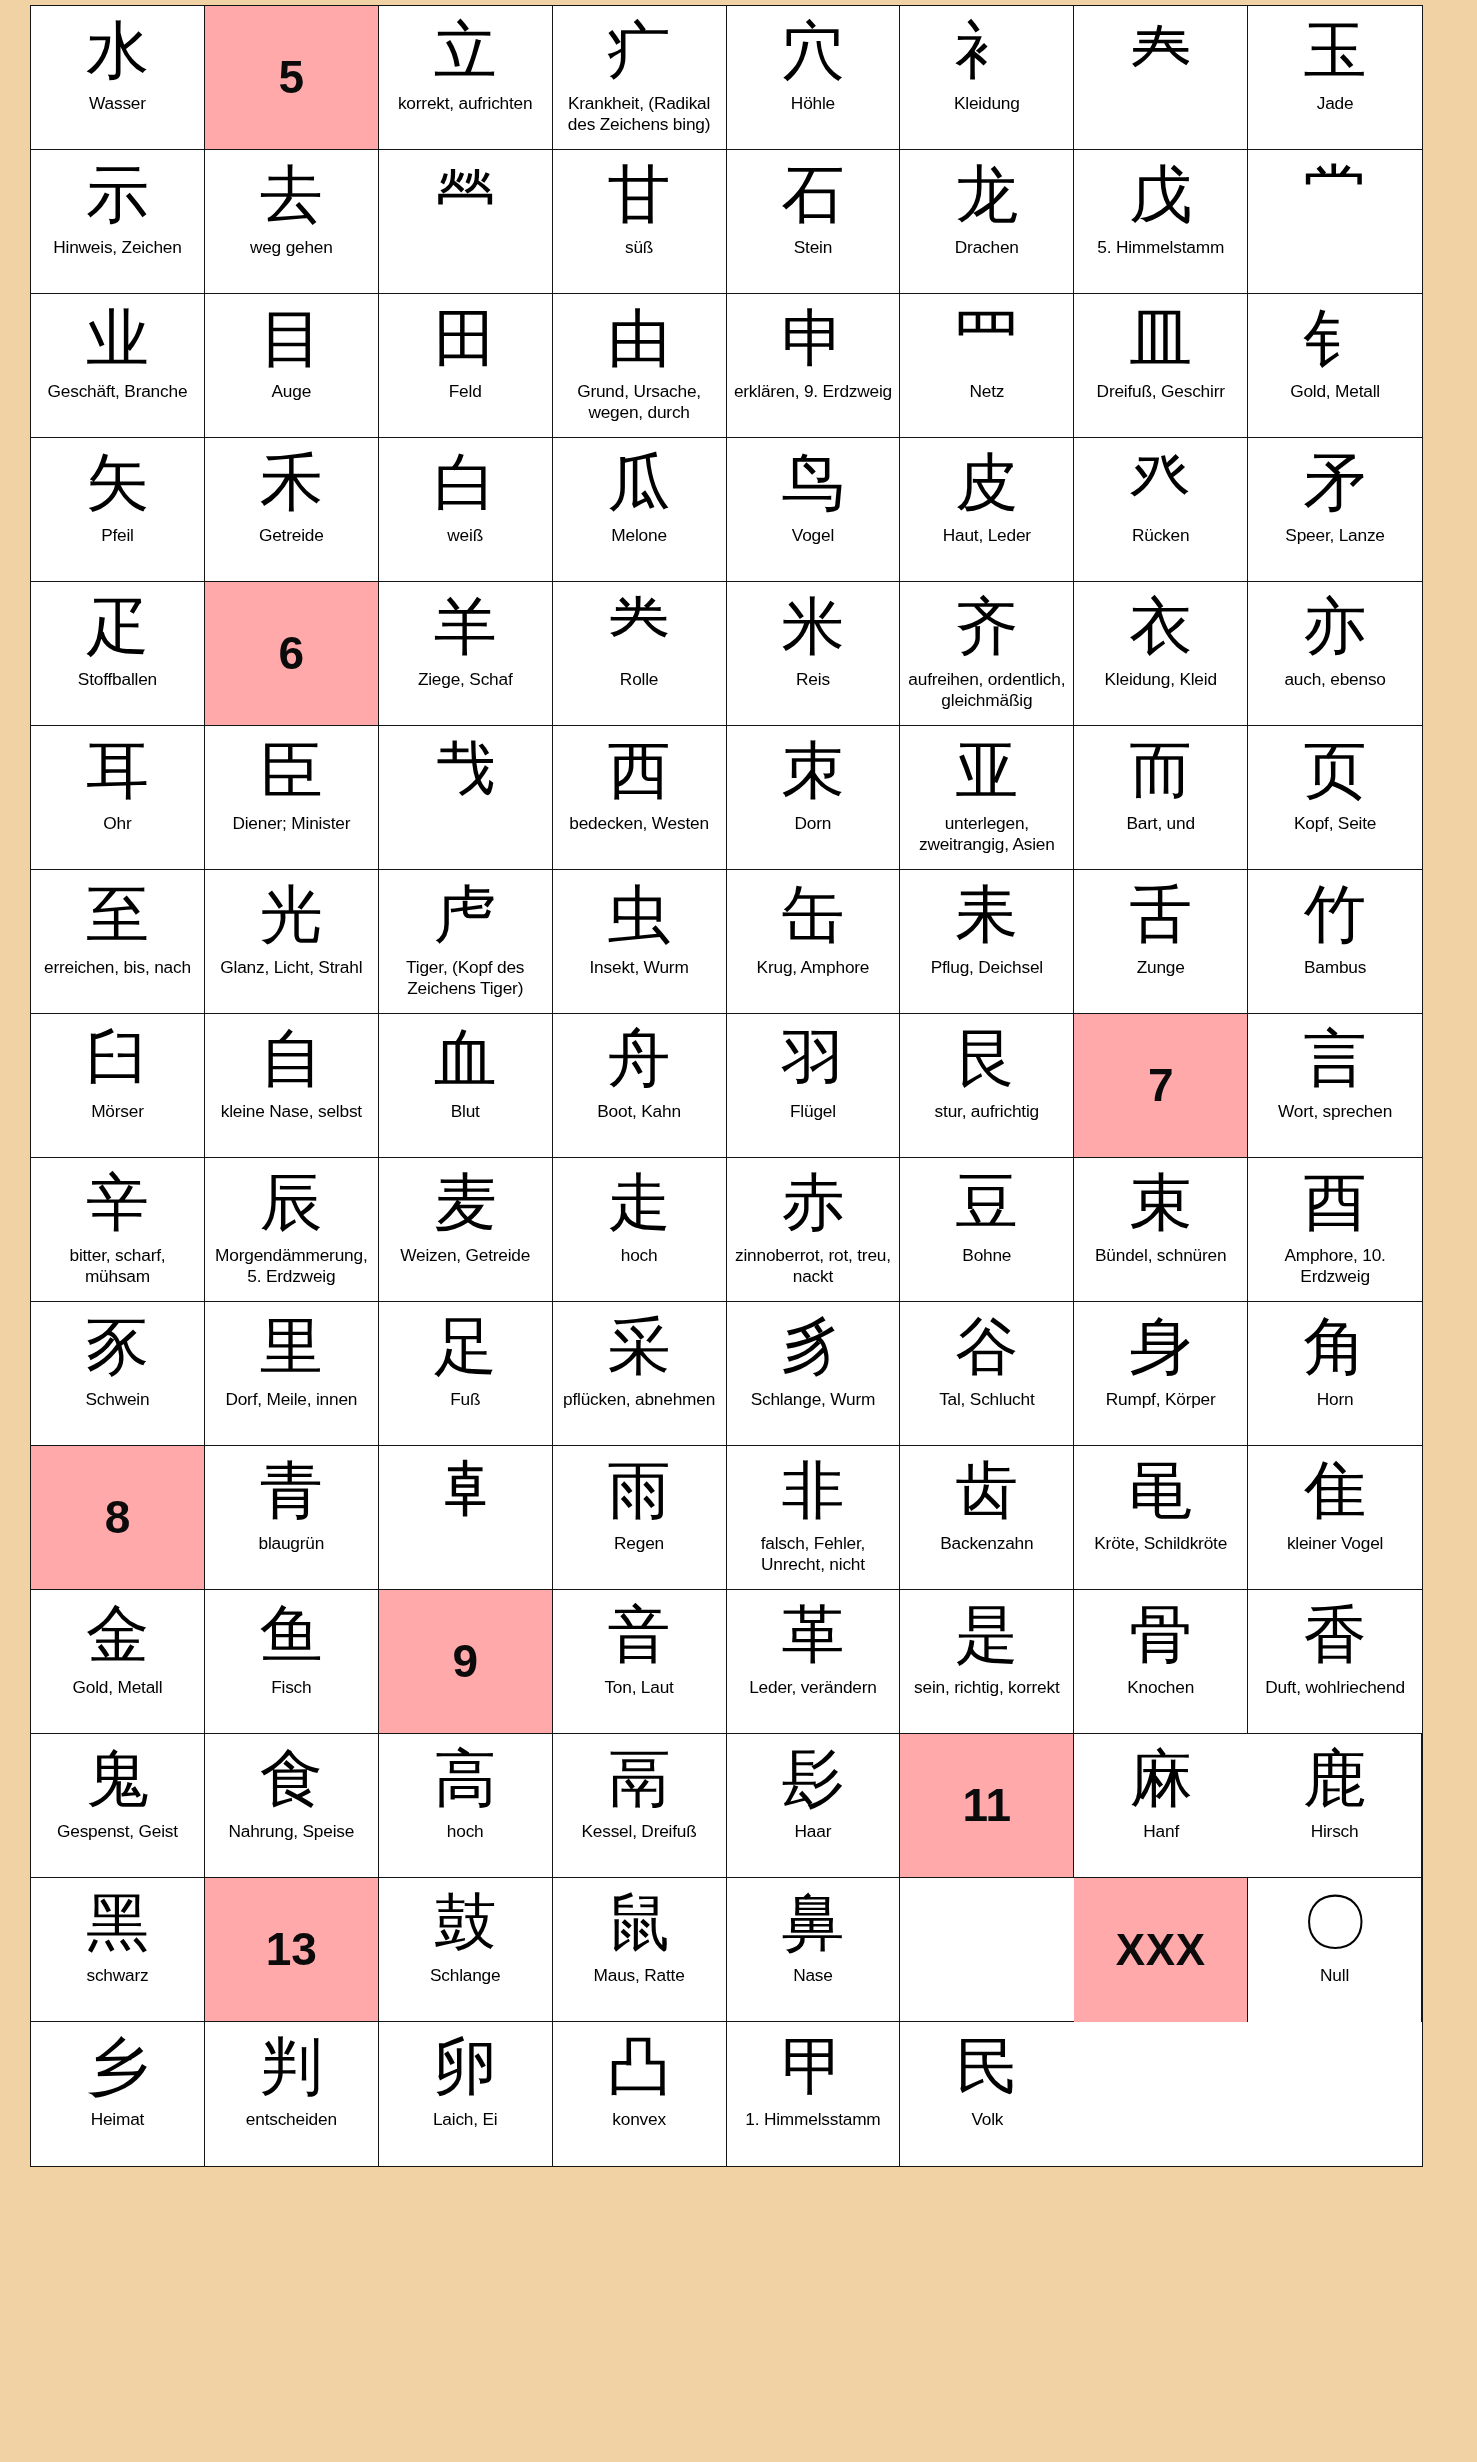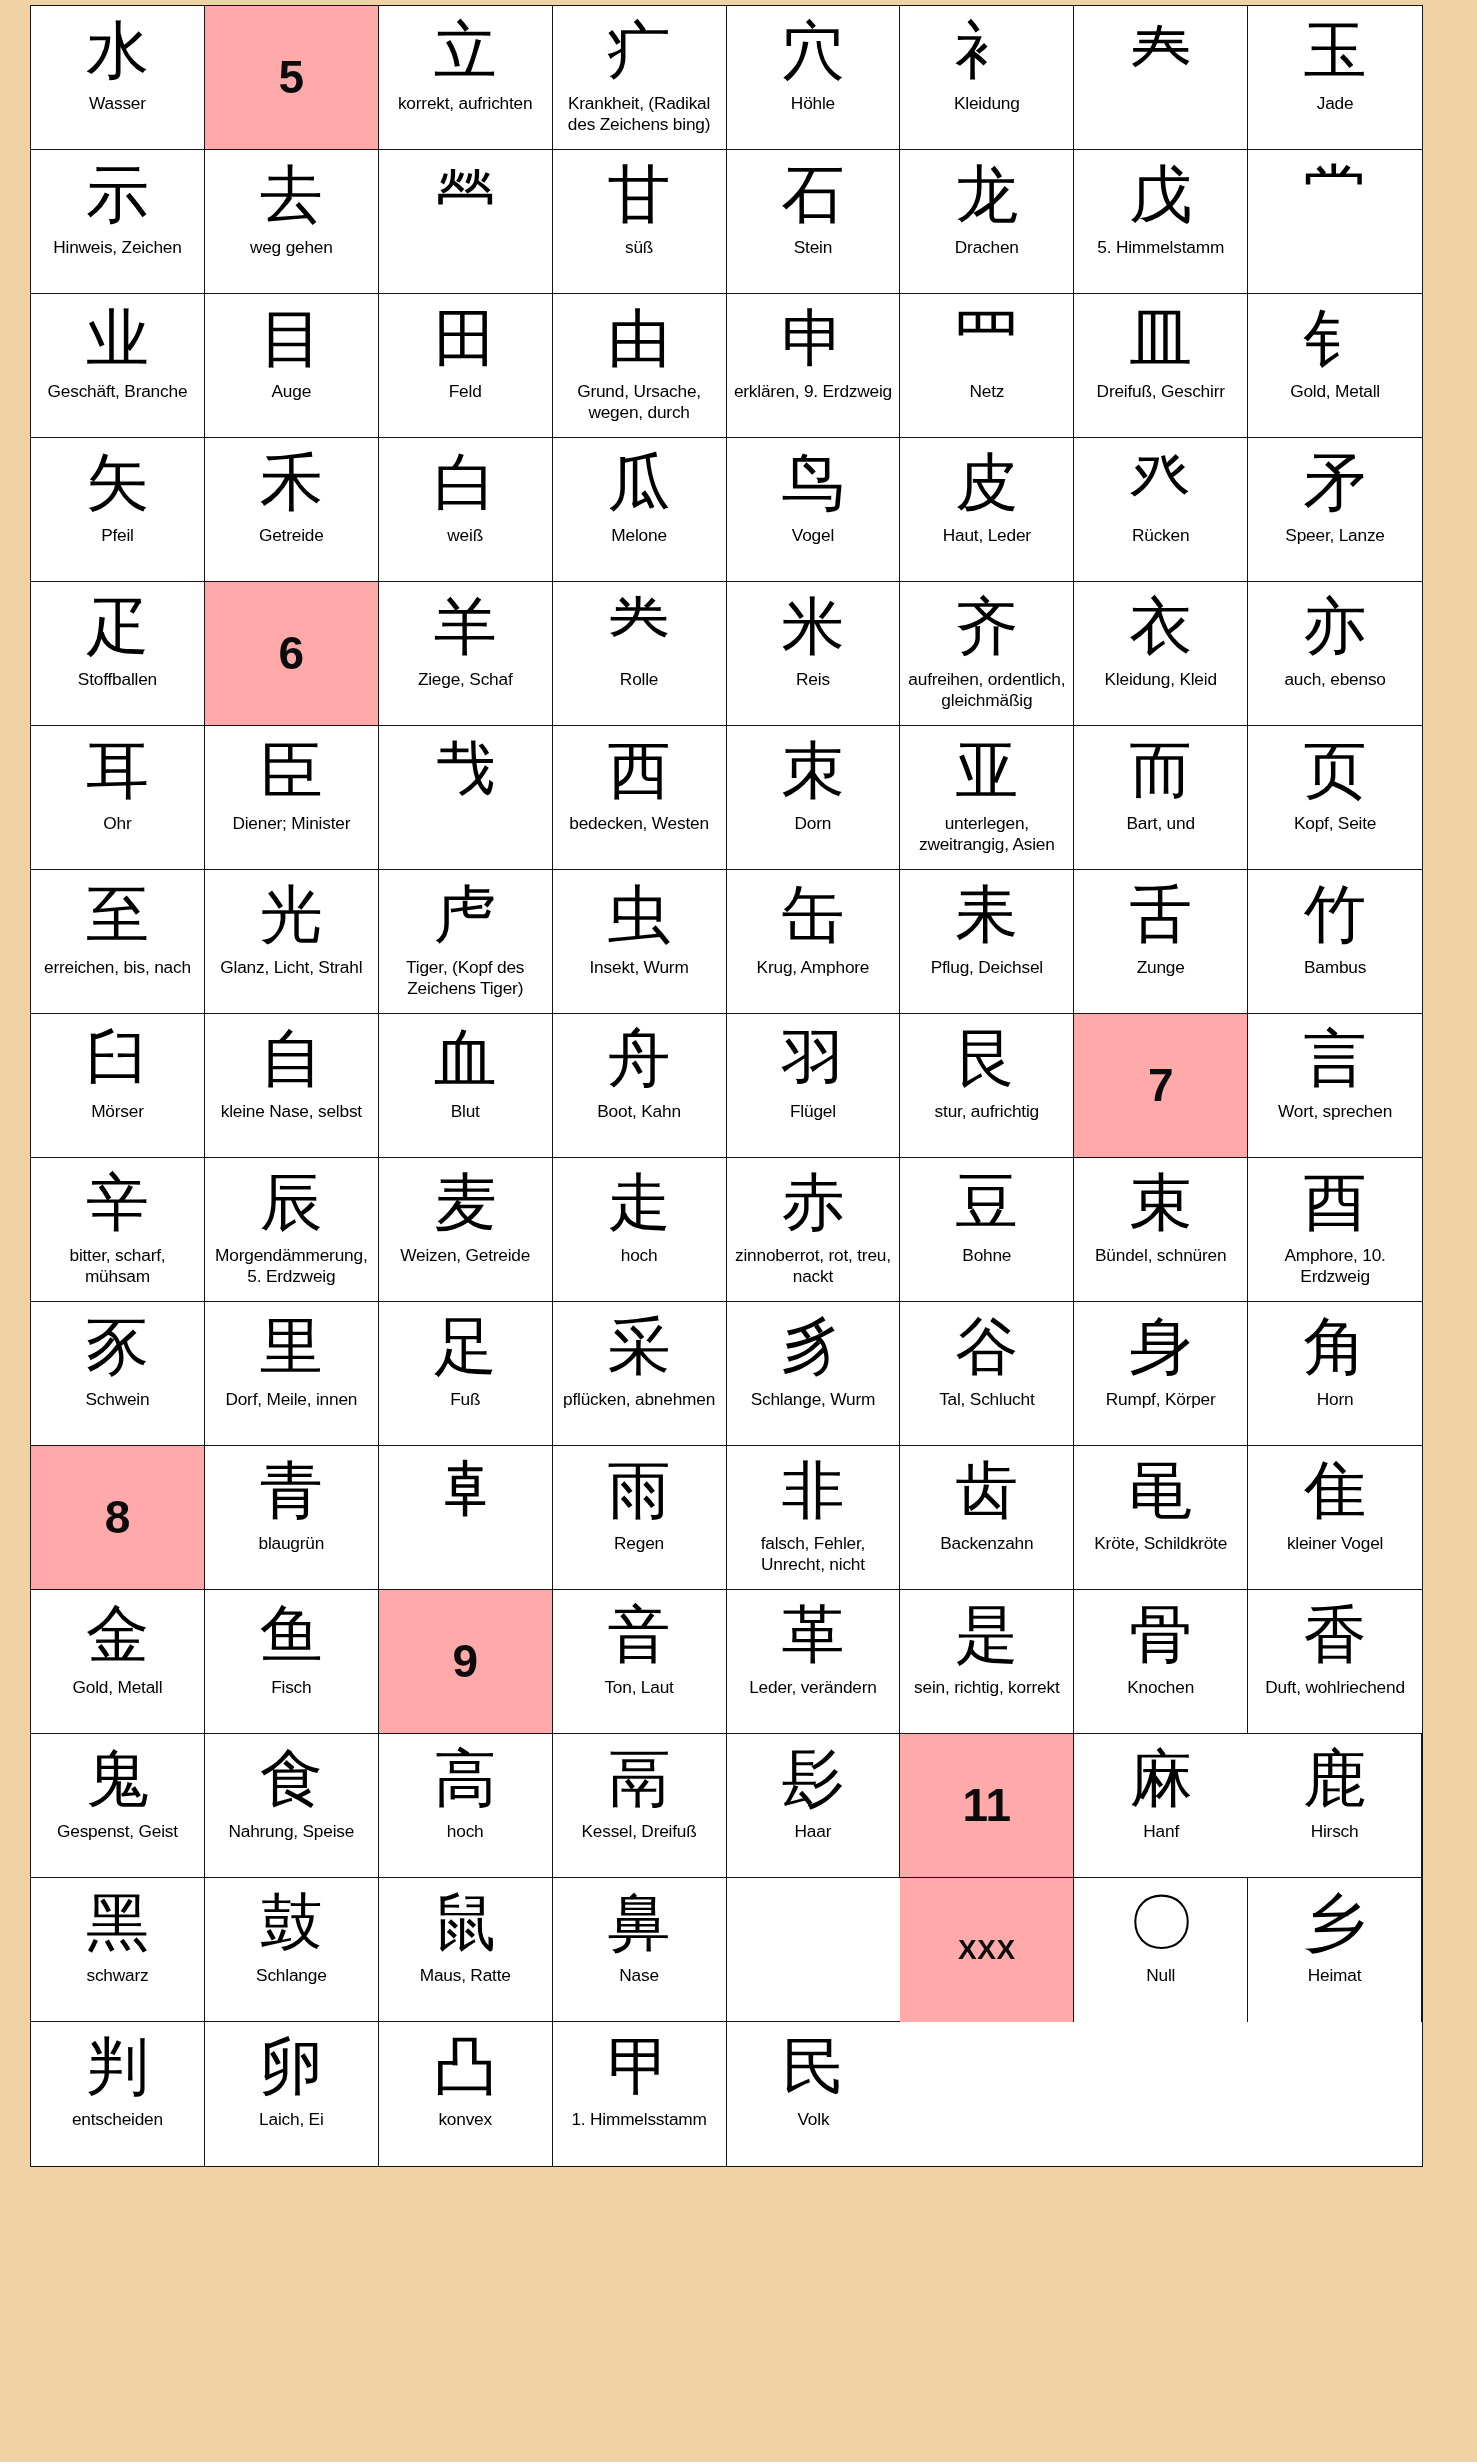--- a/index.html
+++ b/index.html
@@ -45,21 +45,21 @@
     font-size:17.3px;line-height:21px;
     letter-spacing:-0.2px;
     text-align:center;color:#000;
     padding:3.6px 4.8px 0 4.8px;
     max-width:164px;
   }
   .num{
     font-size:46px;font-weight:bold;color:#0b0b0b;
     font-family:"Liberation Sans","DejaVu Sans",sans-serif;
   }
-  .num.xxx{font-size:28px;letter-spacing:0.6px;}
+  .num.xxx{font-size:44px;letter-spacing:0.6px;}
 </style>
 </head>
 <body>
 
 <div class="page">
   <div class="radical-table" id="radical-table">
       <div class="cell">
         <div class="char">水</div>
         <div class="label">Wasser</div>
       </div>
@@ -466,20 +466,23 @@
         <div class="label">Hanf</div>
       </div>
       <div class="cell">
         <div class="char">鹿</div>
         <div class="label">Hirsch</div>
       </div>
       <div class="cell">
         <div class="char">黑</div>
         <div class="label">schwarz</div>
       </div>
+      <div class="cell pink">
+        <span class="num">13</span>
+      </div>
       <div class="cell">
         <div class="char">鼓</div>
         <div class="label">Schlange</div>
       </div>
       <div class="cell">
         <div class="char">鼠</div>
         <div class="label">Maus, Ratte</div>
       </div>
       <div class="cell">
         <div class="char">鼻</div>

